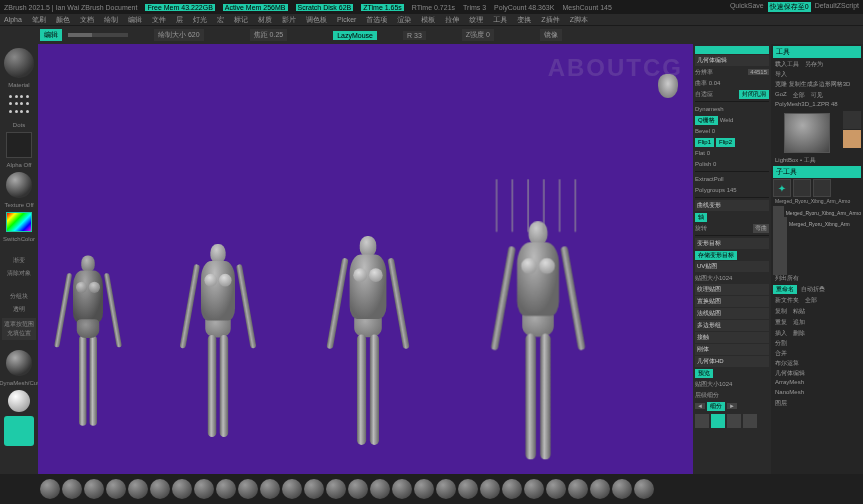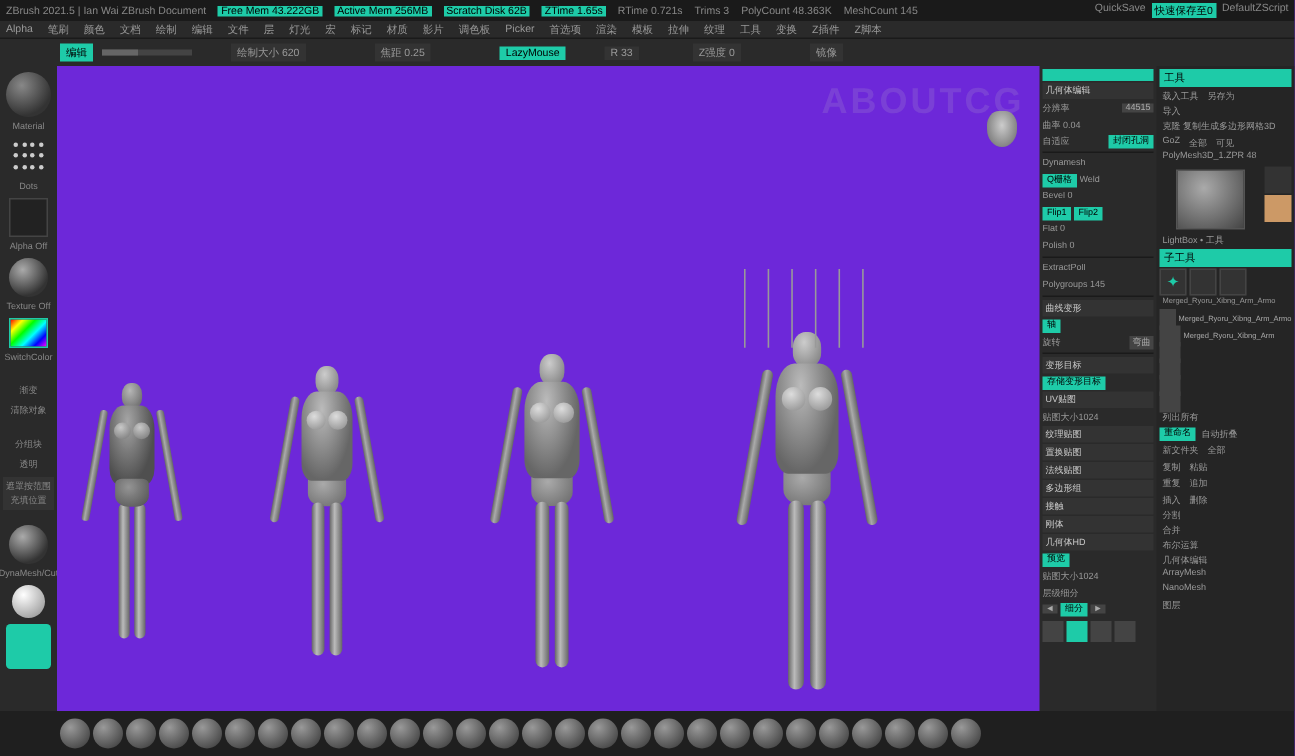--- a/index.html
+++ b/index.html
@@ -23,21 +23,21 @@
 
 .left-panel { width: 38px; background: #2a2a2a; display: flex; flex-direction: column; align-items: center; gap: 4px; padding-top: 4px; }
 .sphere-big { width: 30px; height: 30px; border-radius: 50%; background: radial-gradient(circle at 35% 30%, #888, #333 70%); }
 .sphere-med { width: 26px; height: 26px; border-radius: 50%; background: radial-gradient(circle at 35% 30%, #aaa, #333 70%); }
 .dots { width: 26px; height: 26px; display: grid; grid-template-columns: repeat(4,1fr); gap:2px; padding:3px; }
 .dots span { width:3px; height:3px; background:#ccc; border-radius:50%; }
 .left-label { font-size: 6px; color: #888; text-align: center; }
 .color-box { width: 26px; height: 20px; background: linear-gradient(135deg, #f00, #ff0, #0f0, #0ff, #00f, #f0f); border: 1px solid #1ecba8; }
 .teal-sq { width: 30px; height: 30px; background: #1ecba8; border-radius: 3px; }
 
-.viewport { flex: 1; background: #6d28d9; position: relative; overflow: hidden; }
+.viewport { flex: 1; background: #4c1d95; position: relative; overflow: hidden; }
 .watermark { position: absolute; top: 10px; right: 10px; font-size: 24px; color: rgba(200,200,200,0.15); font-weight: bold; letter-spacing: 2px; }
 .head-icon { position: absolute; top: 30px; right: 15px; width: 20px; height: 24px; background: radial-gradient(ellipse at 50% 40%, #ccc, #666); border-radius: 40% 40% 50% 50%; }
 
 .figure { position: absolute; bottom: 20px; }
 .fig-body { position: relative; }
 .fig-head { width: 18px; height: 22px; background: radial-gradient(ellipse at 40% 30%, #ccc, #777); border-radius: 45% 45% 40% 40%; margin: 0 auto; }
 .fig-torso { width: 40px; height: 70px; background: radial-gradient(ellipse at 40% 20%, #bbb, #666 70%); border-radius: 30% 30% 20% 20%; margin: -2px auto 0; position: relative; }
 .fig-chest { position: absolute; top: 15px; left: 50%; transform: translateX(-50%); width: 36px; height: 18px; }
 .fig-chest::before, .fig-chest::after { content:''; position:absolute; width:15px; height:15px; background: radial-gradient(circle at 40% 30%, #ddd, #888); border-radius:50%; top:0; }
 .fig-chest::before { left: 2px; }

